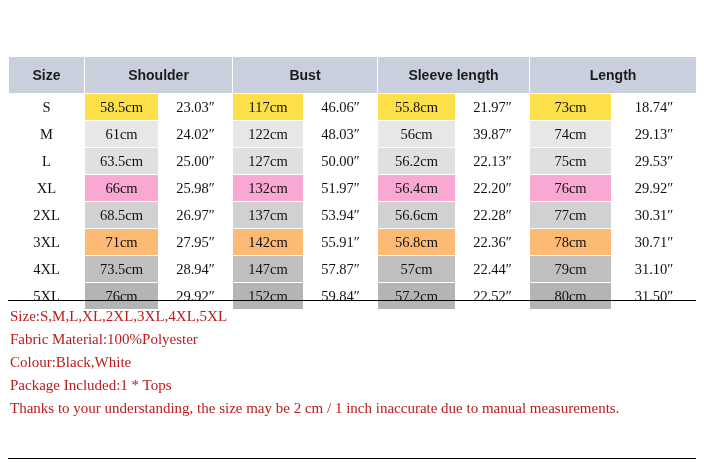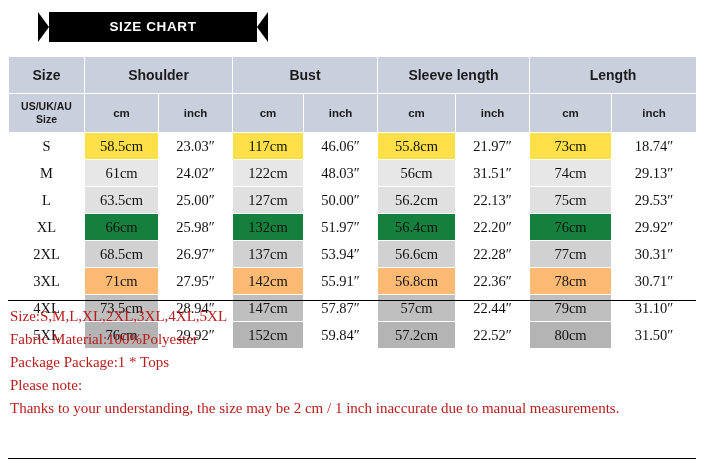--- a/index.html
+++ b/index.html
@@ -123,21 +123,21 @@
     background: #ffffff;
     font-size: 14.5px;
   }
   
   tbody td.cm {
     background: #e3e3e3;
   }
   tbody tr:nth-child(1) td.cm { background: #fde047; }
   tbody tr:nth-child(2) td.cm { background: #e7e7e7; }
   tbody tr:nth-child(3) td.cm { background: #e0e0e0; }
-  tbody tr:nth-child(4) td.cm { background: #15803d; }
+  tbody tr:nth-child(4) td.cm { background: #f9a8d4; }
   tbody tr:nth-child(5) td.cm { background: #d1d1d1; }
   tbody tr:nth-child(6) td.cm { background: #fdba74; }
   tbody tr:nth-child(7) td.cm { background: #bfbfbf; }
   tbody tr:nth-child(8) td.cm { background: #b4b4b4; }
 
   
   .table-rule {
     position: absolute;
     left: 8px;
     top: 300px;
@@ -168,26 +168,20 @@
     width: 688px;
     height: 1px;
     background: #000000;
   }
 </style>
 </head>
 <body>
 
 <div class="page">
 
-  <div class="banner">
-    <div class="banner-ribbon"></div>
-    <div class="banner-notch-l"></div>
-    <div class="banner-notch-r"></div>
-    <div class="banner-title">SIZE CHART</div>
-  </div>
 
   <div class="table-wrap">
     <table class="size-chart">
       <colgroup>
         <col style="width:76px">
         <col style="width:74px">
           <col style="width:74px">
         <col style="width:71px">
           <col style="width:74px">
         <col style="width:78px">
@@ -196,52 +190,41 @@
           <col style="width:85px">
       </colgroup>
       <thead>
         <tr class="grp">
           <th>Size</th>
           <th colspan="2">Shoulder</th>
           <th colspan="2">Bust</th>
           <th colspan="2">Sleeve length</th>
           <th colspan="2">Length</th>
         </tr>
-        <tr class="units">
-          <th class="sizehdr">US/UK/AU Size</th>
-          <th>cm</th>
-          <th>inch</th>
-          <th>cm</th>
-          <th>inch</th>
-          <th>cm</th>
-          <th>inch</th>
-          <th>cm</th>
-          <th>inch</th>
-        </tr>
       </thead>
       <tbody>
         <tr>
           <td class="sizecell">S</td>
           <td class="cm">58.5cm</td>
           <td>23.03″</td>
           <td class="cm">117cm</td>
           <td>46.06″</td>
           <td class="cm">55.8cm</td>
           <td>21.97″</td>
           <td class="cm">73cm</td>
           <td>18.74″</td>
         </tr>
         <tr>
           <td class="sizecell">M</td>
           <td class="cm">61cm</td>
           <td>24.02″</td>
           <td class="cm">122cm</td>
           <td>48.03″</td>
           <td class="cm">56cm</td>
-          <td>31.51″</td>
+          <td>39.87″</td>
           <td class="cm">74cm</td>
           <td>29.13″</td>
         </tr>
         <tr>
           <td class="sizecell">L</td>
           <td class="cm">63.5cm</td>
           <td>25.00″</td>
           <td class="cm">127cm</td>
           <td>50.00″</td>
           <td class="cm">56.2cm</td>
@@ -306,20 +289,20 @@
         </tr>
       </tbody>
     </table>
   </div>
 
   <div class="table-rule"></div>
 
   <div class="notes">
     <p>Size:S,M,L,XL,2XL,3XL,4XL,5XL</p>
     <p>Fabric Material:100%Polyester</p>
-    <p>Package Package:1 * Tops</p>
-    <p>Please note:</p>
+    <p>Colour:Black,White</p>
+    <p>Package Included:1 * Tops</p>
     <p>Thanks to your understanding, the size may be 2 cm / 1 inch inaccurate due to manual measurements.</p>
   </div>
 
   <div class="bottom-rule"></div>
 
 </div>
 
 </body></html>

